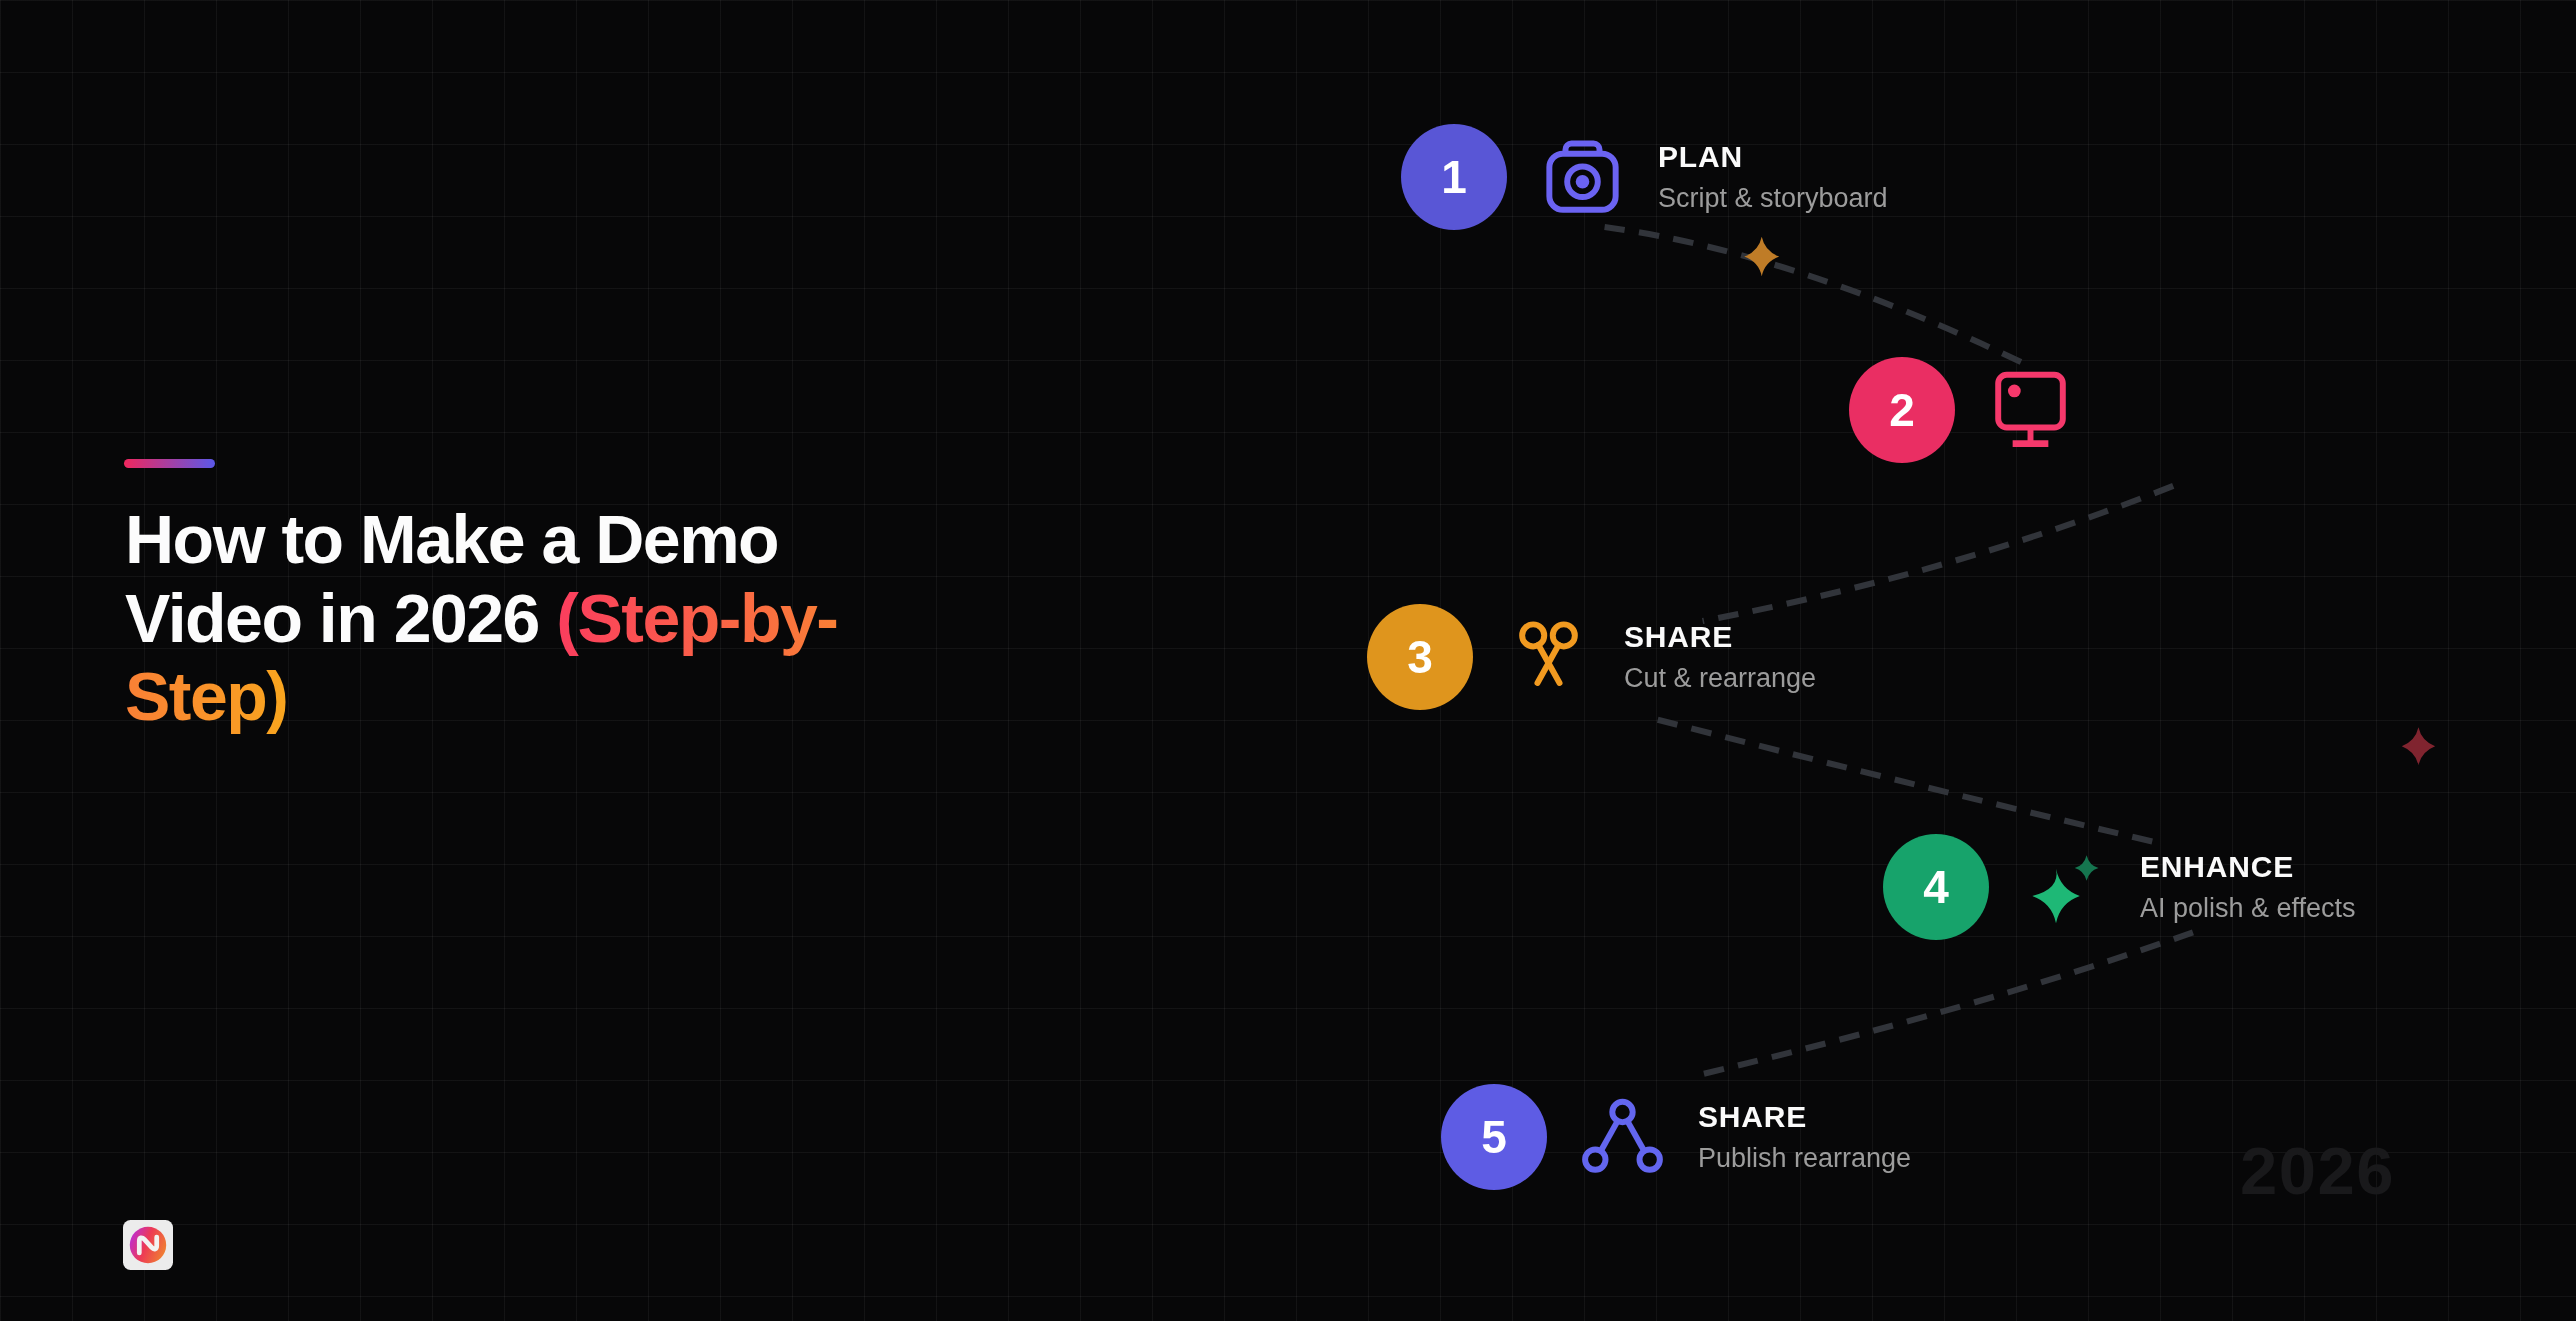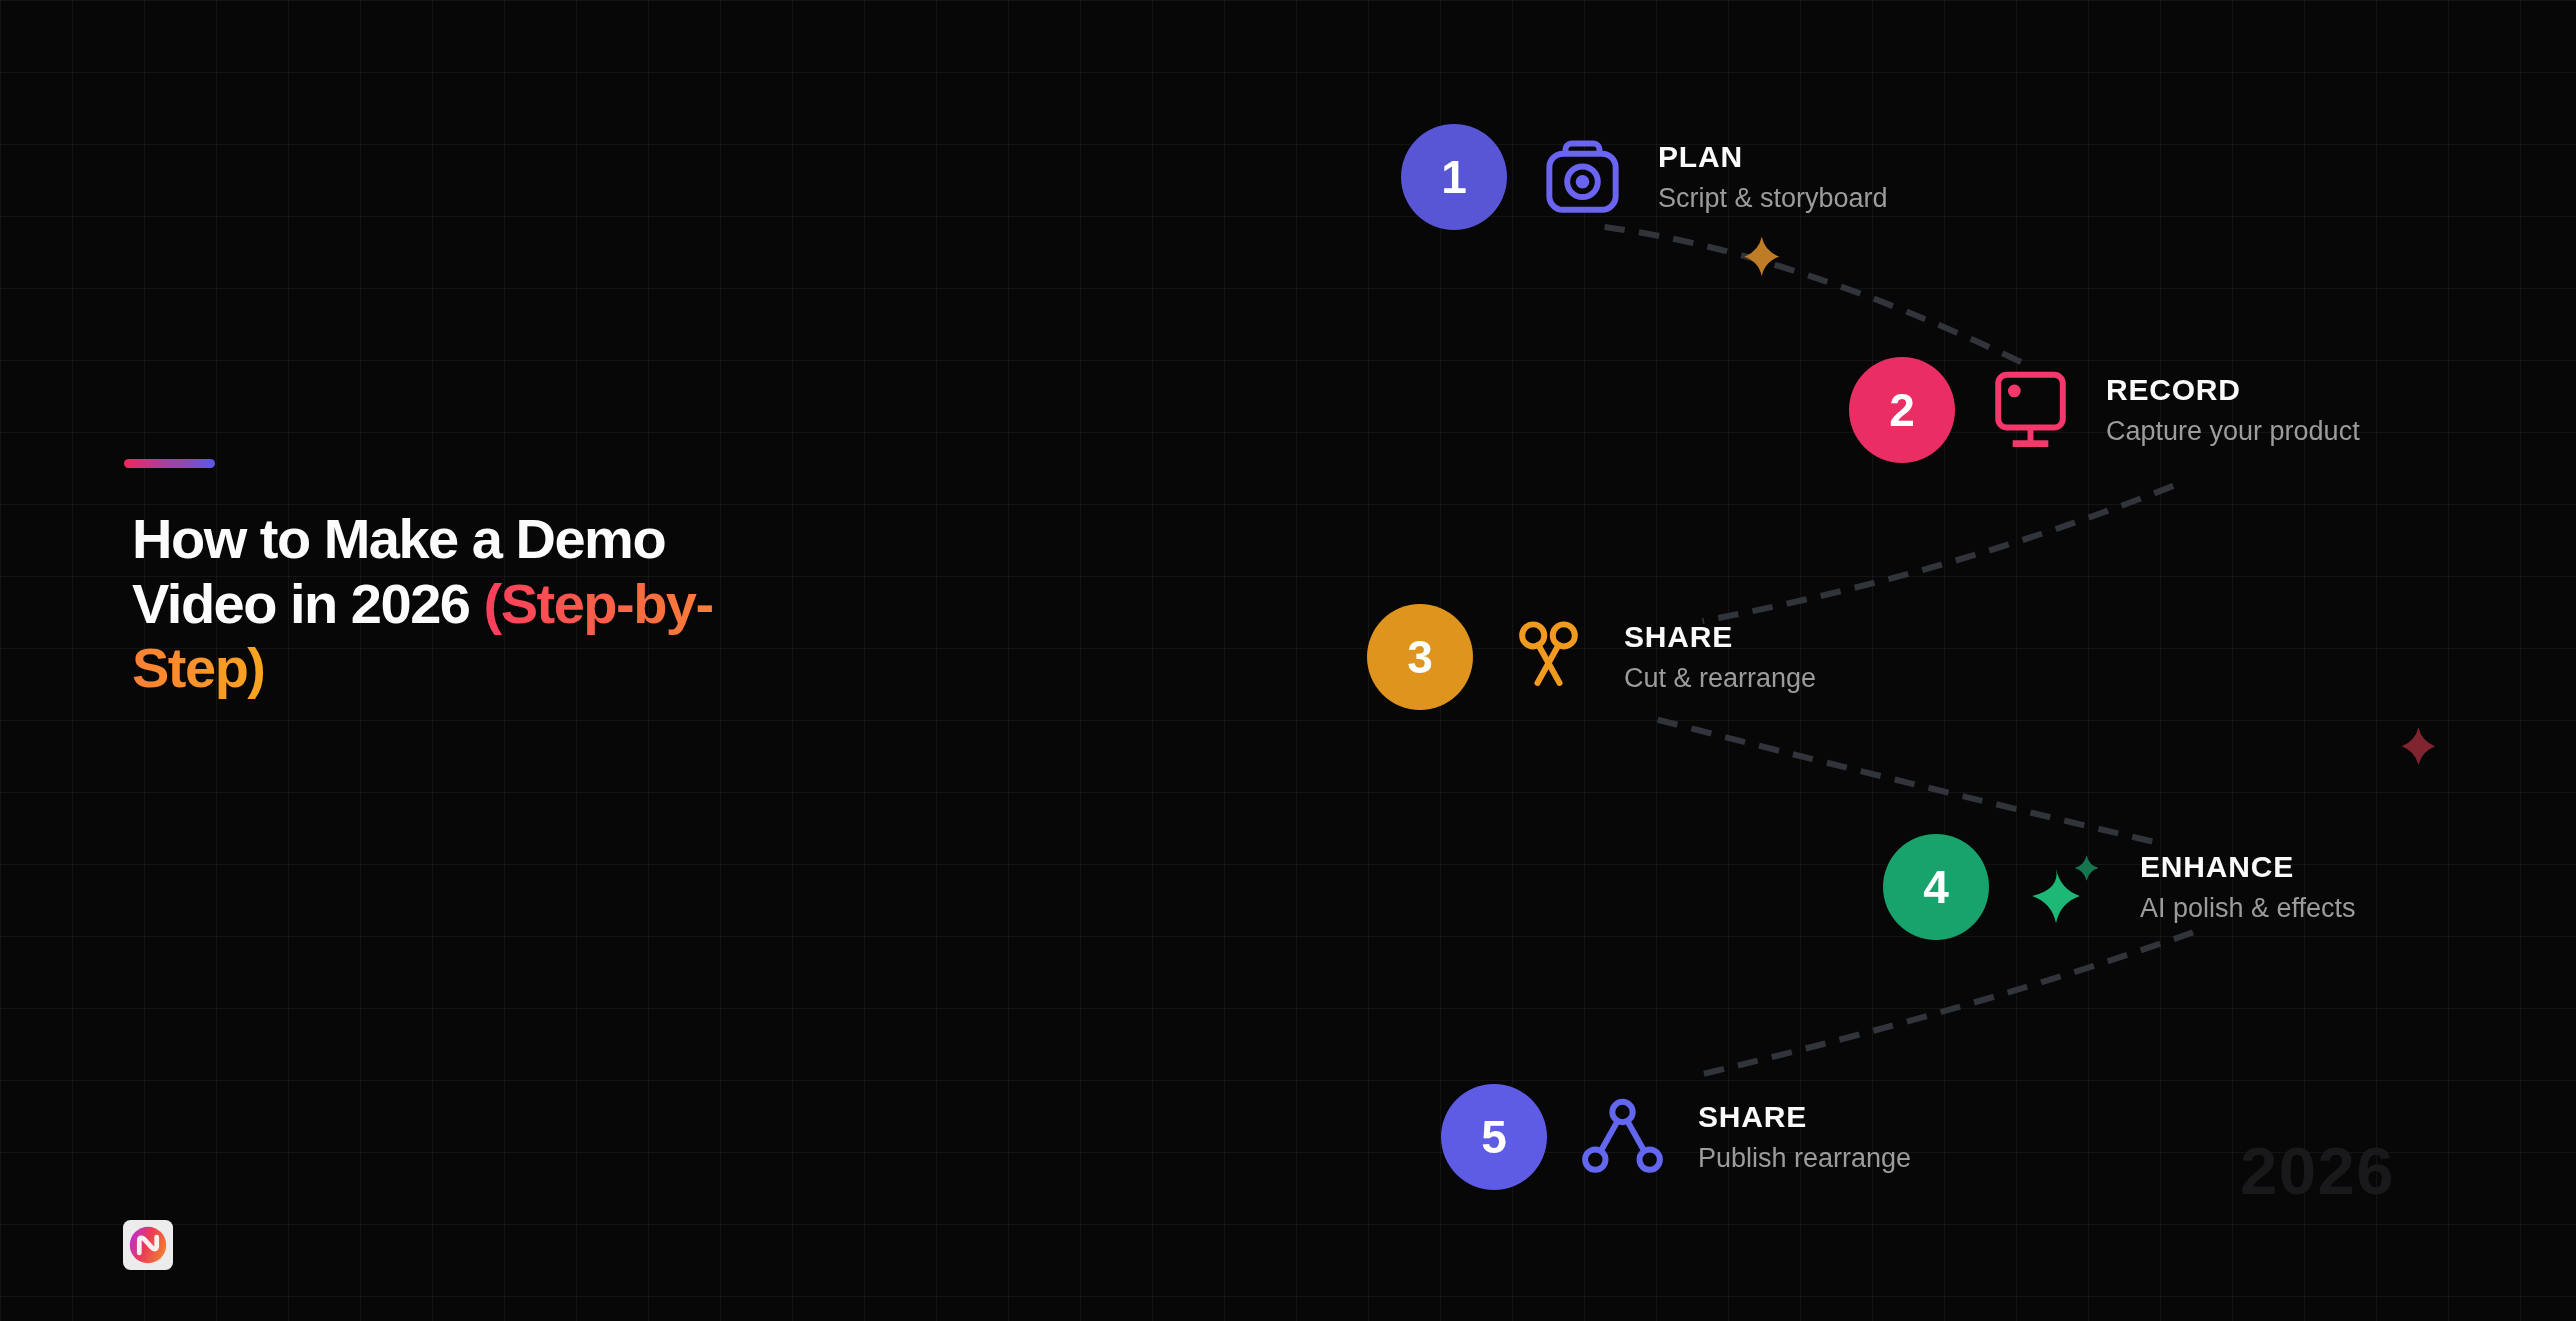--- a/index.html
+++ b/index.html
@@ -13,22 +13,22 @@
       repeating-linear-gradient(to bottom, var(--grid,rgba(255,255,255,0.05)) 0 0.8px, transparent 0.8px 72px);
     font-family:"Liberation Sans","DejaVu Sans",sans-serif;
   }
 
   
   .accent-bar{
     position:absolute;left:124px;top:459px;width:91px;height:9px;border-radius:5.3px;
     background:linear-gradient(90deg,var(--accent-from,#F0275E),var(--accent-to,#5B58E8));
   }
   h1.title{
-    position:absolute;left:120px;top:495px;width:1291px;margin:12px;
-    font-size:56px;line-height:1.155;font-weight:700;letter-spacing:-1.5px;
+    position:absolute;left:120px;top:495px;width:1291px;margin:5px;
+    font-size:68px;line-height:1.155;font-weight:700;letter-spacing:-1.5px;
     color:#FCFCFC;
   }
   .title .grad{
     background-image:linear-gradient(90deg,var(--hl-from,#FB3D5E),var(--hl-to,#F9A61E));
     -webkit-background-clip:text;background-clip:text;color:transparent;
   }
   .subtitle{
     position:absolute;left:124px;top:846px;
     font-size:29px;font-weight:500;letter-spacing:3.4px;color:#8C8C8C;
   }
@@ -101,24 +101,20 @@
   <div class="step step-2">
     <div class="step-circle" style="background: rgb(234, 46, 99);">2</div>
     <div class="step-icon" style="color: rgb(245, 56, 107);">
       <svg viewBox="0 0 100 100">
         <rect x="12" y="8" width="76" height="62" rx="10" fill="var(--bg,#070708)" stroke="currentColor" stroke-width="7"></rect>
         <circle cx="31" cy="27" r="7.5" fill="currentColor"></circle>
         <line x1="50" y1="70" x2="50" y2="87" stroke="currentColor" stroke-width="7"></line>
         <line x1="29" y1="89" x2="71" y2="89" stroke="currentColor" stroke-width="8"></line>
       </svg>
     </div>
-    <div class="step-text">
-      <div class="step-label">RECORD</div>
-      <div class="step-desc">Capture your product</div>
-    </div>
   </div>
 
   <div class="step step-3">
     <div class="step-circle" style="background: rgb(223, 149, 29);">3</div>
     <div class="step-icon" style="color: rgb(241, 154, 32);">
       <svg viewBox="0 0 100 100">
         <circle cx="32" cy="24" r="13" fill="none" stroke="currentColor" stroke-width="7"></circle>
         <circle cx="68" cy="24" r="13" fill="none" stroke="currentColor" stroke-width="7"></circle>
         <line x1="38" y1="35" x2="63" y2="80" stroke="currentColor" stroke-width="7" stroke-linecap="round"></line>
         <line x1="62" y1="35" x2="37" y2="80" stroke="currentColor" stroke-width="7" stroke-linecap="round"></line>

